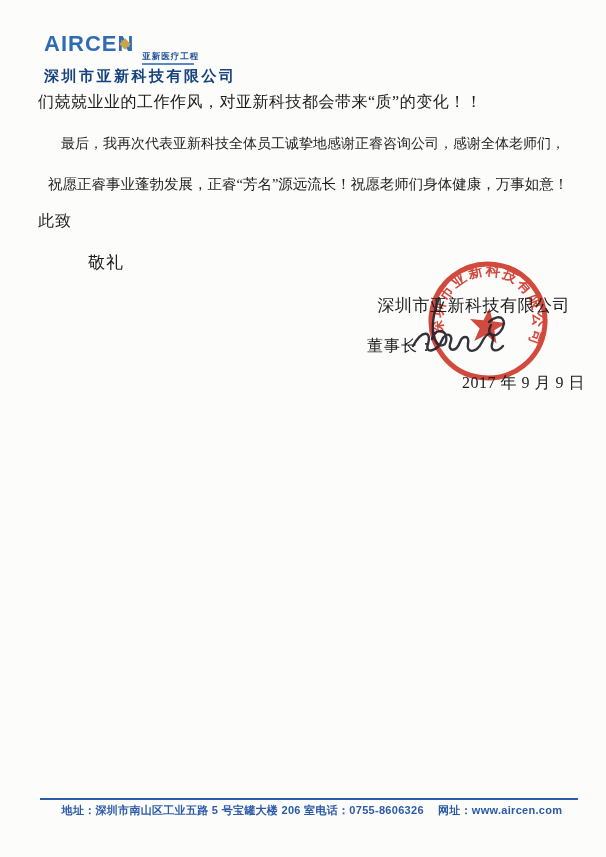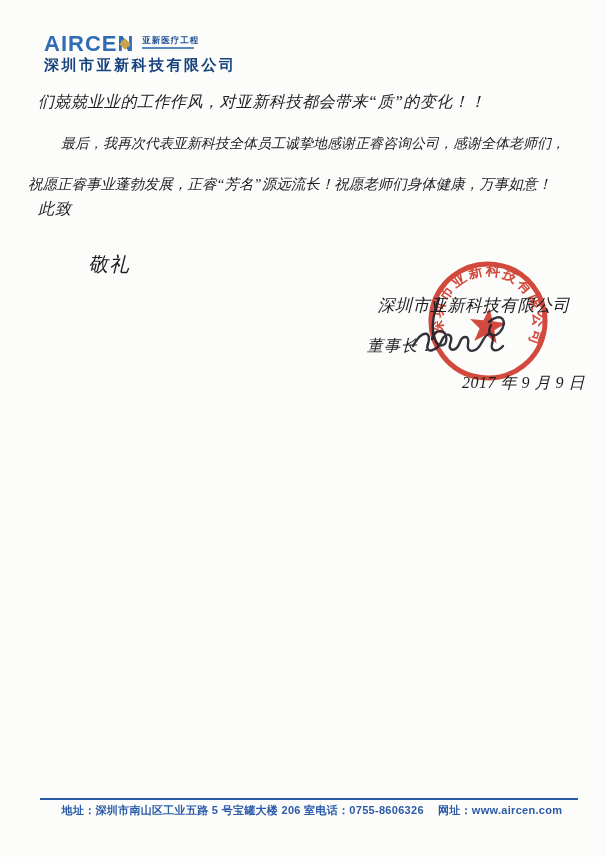--- a/index.html
+++ b/index.html
@@ -16,38 +16,38 @@
   .logo-row{display:flex;align-items:flex-start;position:relative;}
   .logo-text{
     font-family:"Liberation Sans", sans-serif;
     font-weight:bold;font-size:22px;line-height:20px;
     color:#2f6cb3;letter-spacing:1px;
   }
   .logo-diamond{
     position:absolute;left:77px;top:6px;width:8px;height:8px;
     background:#c9a44b;transform:rotate(45deg);
   }
-  .logo-tagline{margin-left:8px;margin-top:2px;}
+  .logo-tagline{margin-left:8px;margin-top:18px;}
   .logo-tagline-cn{
     font-family:"Liberation Sans", sans-serif;
     font-weight:bold;font-size:8.5px;color:#1d4e92;letter-spacing:1px;line-height:9px;
   }
   .logo-tagline-bar{width:52px;height:2px;background:#2f6cb3;margin-top:2px;opacity:.8;}
   .logo-company{
     margin-top:2px;
     font-weight:bold;font-size:15px;color:#16427e;letter-spacing:2.5px;
   }
 
   
-  .bodyline{white-space:nowrap;color:#1d1d1f;font-style:italic;}
+  .bodyline{white-space:nowrap;color:#1d1d1f;}
   .line1{left:38px;top:92px;font-size:16px;letter-spacing:.5px;}
   .line2{left:61px;top:135px;font-size:14px;letter-spacing:0;}
-  .line3{left:28px;top:175px;font-size:14.5px;letter-spacing:0;}
-  .closing{left:38px;top:199px;font-size:16px;letter-spacing:1px;}
-  .salute{left:88px;top:251px;font-size:20px;letter-spacing:1px;}
+  .line3{left:48px;top:175px;font-size:14.5px;letter-spacing:0;}
+  .closing{left:38px;top:211px;font-size:16px;letter-spacing:1px;}
+  .salute{left:88px;top:251px;font-size:17px;letter-spacing:1px;}
   .signoff-company{right:36px;top:294px;font-size:17px;letter-spacing:.5px;z-index:3;}
   .signoff-title{left:367px;top:336px;font-size:16px;letter-spacing:1px;z-index:3;}
   .signoff-date{left:462px;top:373px;font-size:16px;letter-spacing:.5px;z-index:3;}
 
   
   .seal{left:424px;top:257px;width:128px;height:128px;mix-blend-mode:multiply;opacity:.92;z-index:2;transform:rotate(7deg);}
   .signature{left:403px;top:292px;width:118px;height:74px;z-index:4;}
 
   
   .footer-rule{left:40px;top:798px;width:538px;height:2px;background:#2a5aa8;}

